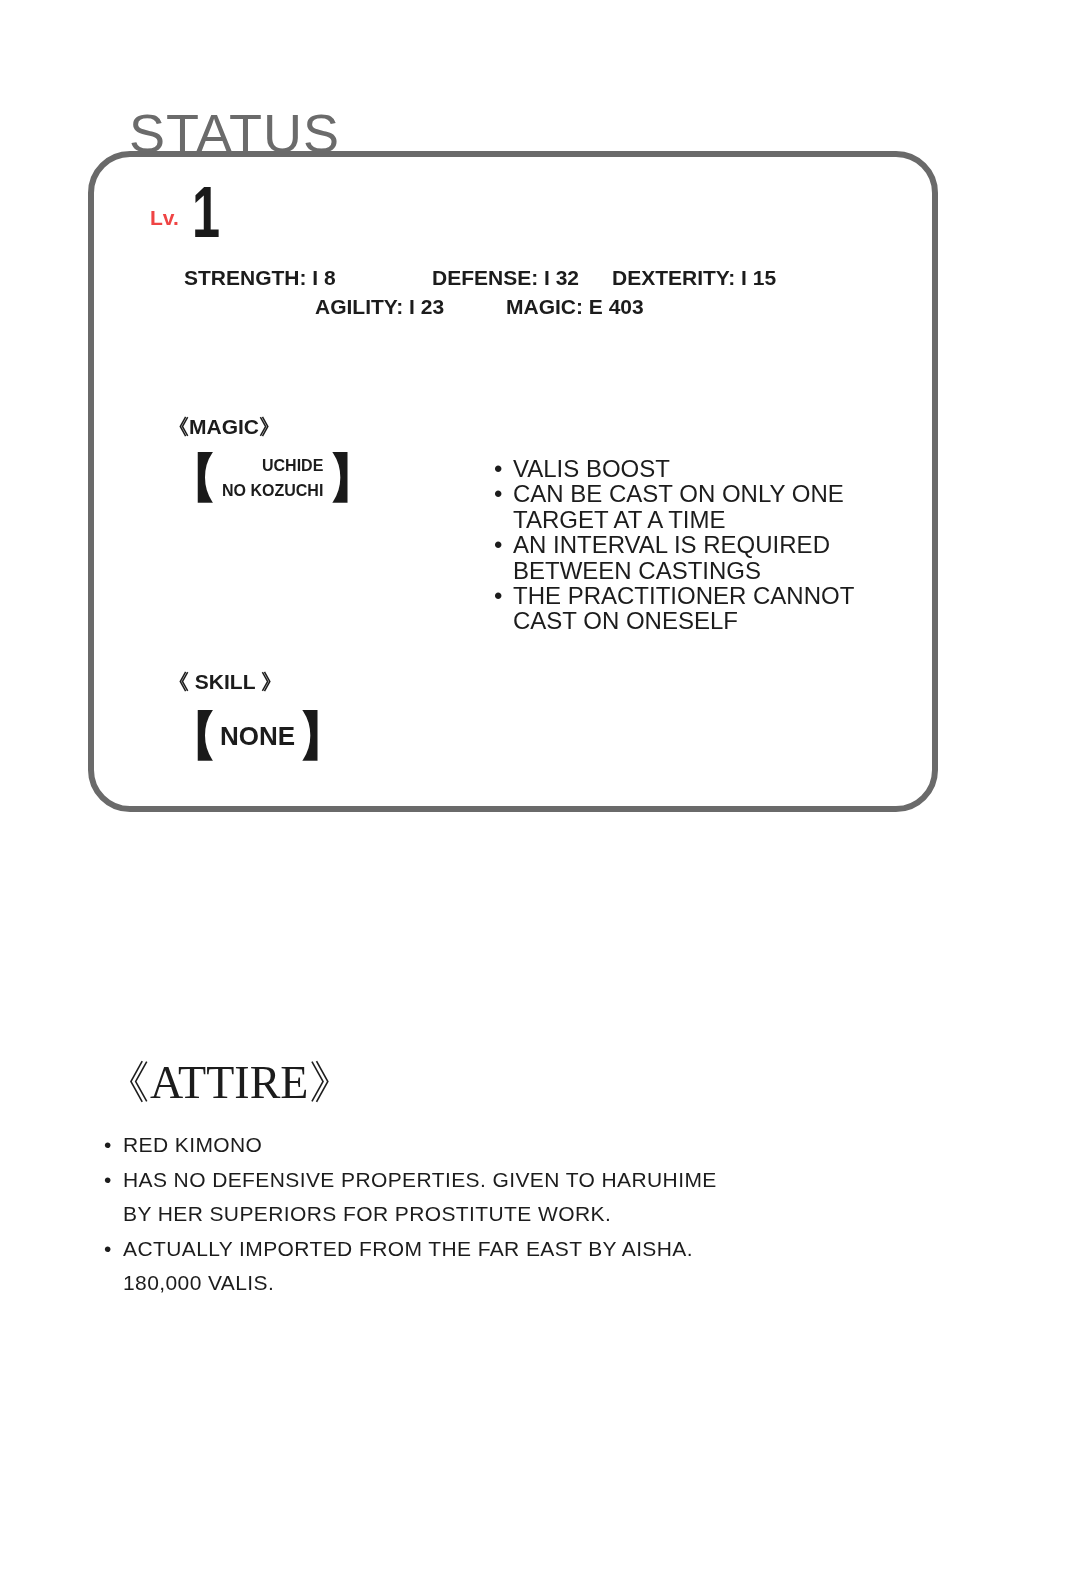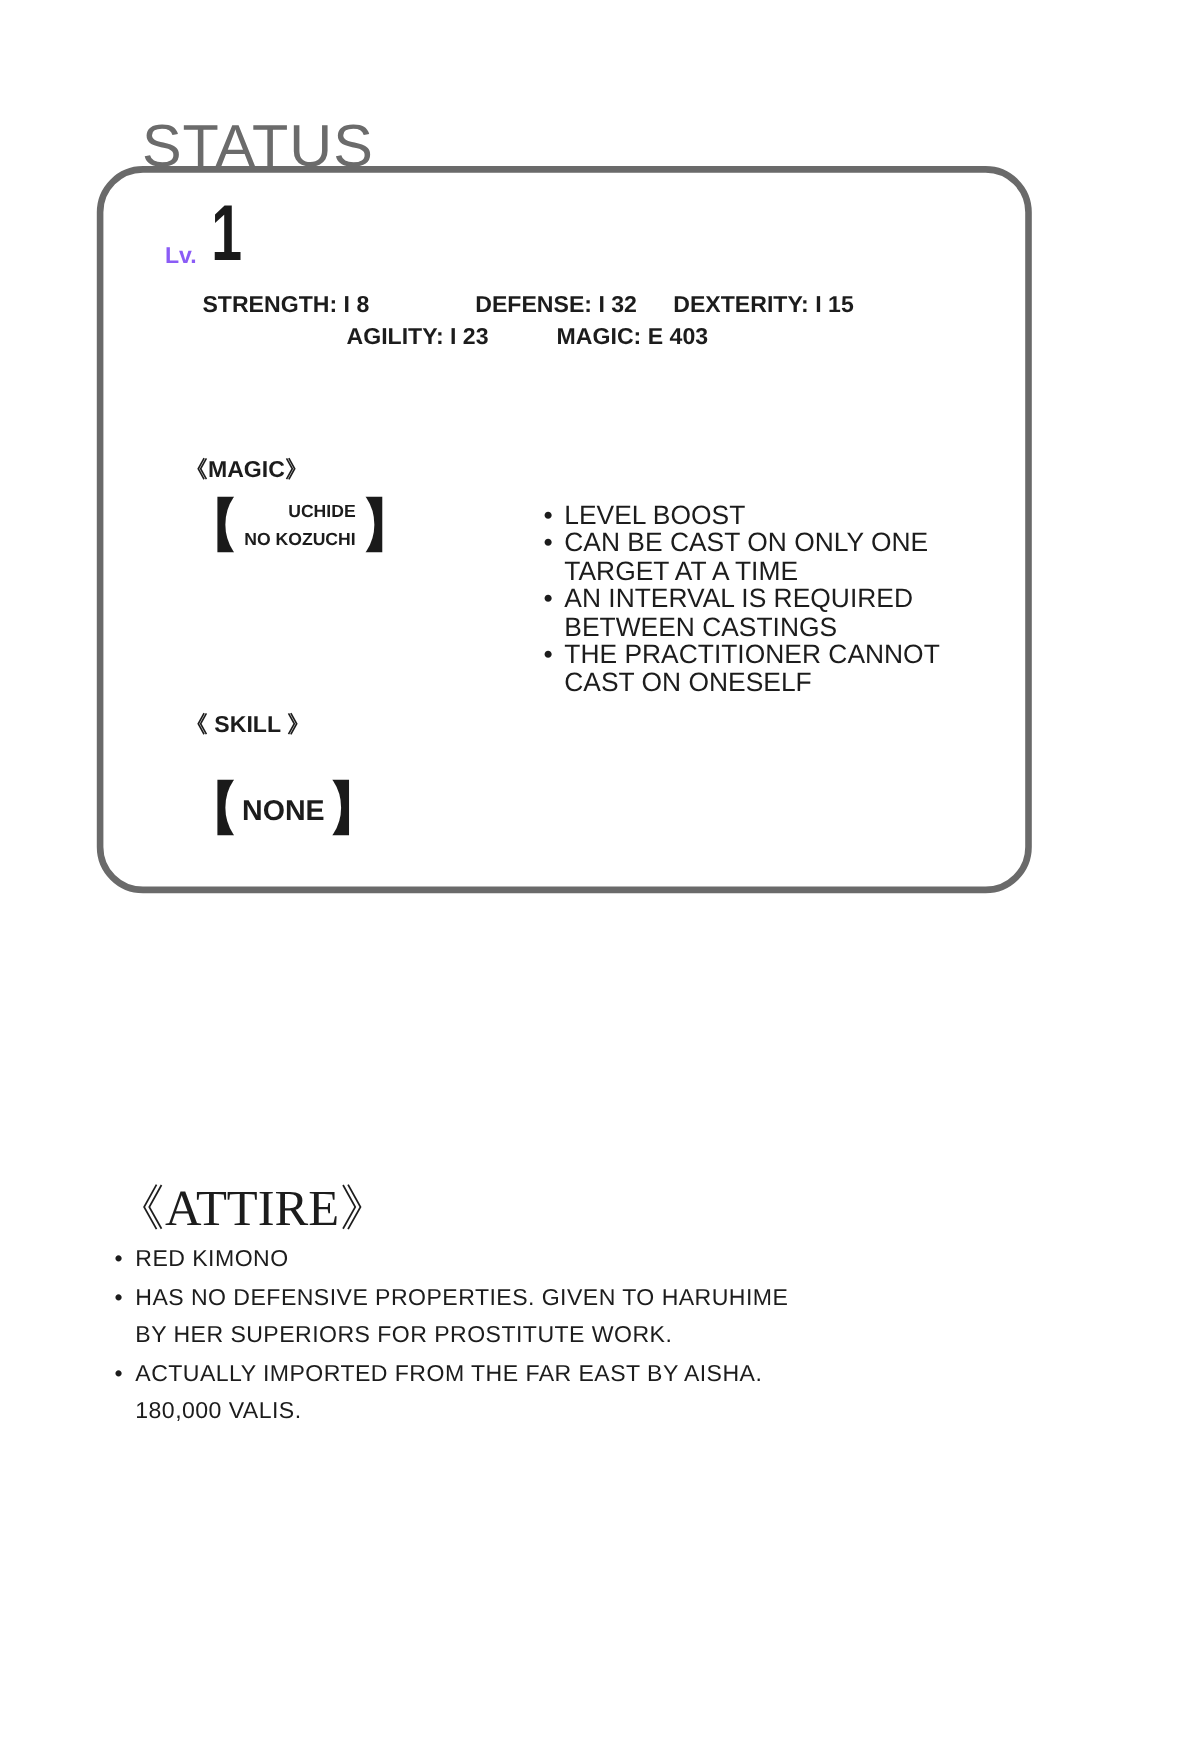--- a/index.html
+++ b/index.html
@@ -1,30 +1,30 @@
 <!DOCTYPE html>
 <html><head>
   <meta charset="utf-8">
   <style>
     html, body { margin:0; padding:0; background:#ffffff; }
     body { width:1080px; height:1596px; position:relative; overflow:hidden; color:#1c1c1c; font-family:"Liberation Sans", sans-serif; }
     .status-title { position:absolute; left:129px; top:106px; font-family:Liberation Sans, sans-serif; font-size:54px; letter-spacing:1px; color:#6b6b6b; line-height:1; }
     .status-box { position:absolute; left:88px; top:151px; width:850px; height:661px; border:6px solid #6a6a6a; border-radius:42px; box-sizing:border-box; }
-    .lv-label { position:absolute; left:150px; top:206px; font-size:21px; font-weight:bold; color:#8b5cf6;margin-top:15px; }
+    .lv-label { position:absolute; left:150px; top:206px; font-size:21px; font-weight:bold; color:#ef4444; }
     .lv-value { position:absolute; left:192px; top:176px; font-size:72px; font-weight:bold; font-family:"Liberation Sans Narrow","Liberation Sans", sans-serif; transform:scaleX(0.7); transform-origin:left; color:#1a1a1a; line-height:1; }
     .stats-row { position:absolute; font-size:21px; font-weight:bold; color:#1c1c1c; white-space:nowrap; }
     .stat { position:absolute; }
     .section-header { position:absolute; font-size:21px; font-weight:bold; color:#1c1c1c;margin-left:28px; }
     .bracket-item { position:absolute; display:flex; align-items:center; font-weight:bold; color:#1c1c1c; }
     .bracket { font-size:52px; font-weight:bold; line-height:1; color:#1a1a1a; }
     .magic-name { font-size:16px; text-align:right; line-height:25px; padding:0 4px; }
     .desc-list { position:absolute; left:494px; top:456px; width:420px; font-size:24px; line-height:25.4px; color:#1c1c1c; }
     .desc-item { display:flex; }
     .bullet { width:19px; flex:none; }
-    .attire-title { position:absolute; left:104px; top:1060px; font-family:"Liberation Serif", serif; font-size:46px; color:#1c1c1c; line-height:1;margin-top:16px; }
+    .attire-title { position:absolute; left:104px; top:1060px; font-family:"Liberation Serif", serif; font-size:46px; color:#1c1c1c; line-height:1; }
     .attire-list { position:absolute; left:104px; top:1128px; font-size:21px; line-height:34.5px; color:#1c1c1c; letter-spacing:0.4px; }
   </style>
 </head>
 <body>
 
 <div class="status-title">STATUS</div>
 
 <div class="status-box"></div>
 
 <span class="lv-label">Lv.</span>
@@ -48,21 +48,21 @@
     <div>UCHIDE</div>
     <div>NO KOZUCHI</div>
   </div>
   <span class="bracket">】</span>
 </div>
 
 <div class="desc-list">
   <div class="desc-item">
     <span class="bullet">•</span>
     <div>
-        <div>LEVEL BOOST</div>
+        <div>VALIS BOOST</div>
       </div>
   </div>
   <div class="desc-item">
     <span class="bullet">•</span>
     <div>
         <div>CAN BE CAST ON ONLY ONE</div>
         <div>TARGET AT A TIME</div>
       </div>
   </div>
   <div class="desc-item">
@@ -74,21 +74,21 @@
   </div>
   <div class="desc-item">
     <span class="bullet">•</span>
     <div>
         <div>THE PRACTITIONER CANNOT</div>
         <div>CAST ON ONESELF</div>
       </div>
   </div>
 </div>
 
-<div class="section-header" style="left:140px;top:644px;">《 SKILL 》</div>
+<div class="section-header" style="left:140px;top:668px;">《 SKILL 》</div>
 
 <div class="bracket-item" style="left:166px;top:710px;">
   <span class="bracket">【</span>
   <span style="font-size:26px;padding:0 2px;">NONE</span>
   <span class="bracket">】</span>
 </div>
 
 <div class="attire-title">《ATTIRE》</div>
 
 <div class="attire-list">

